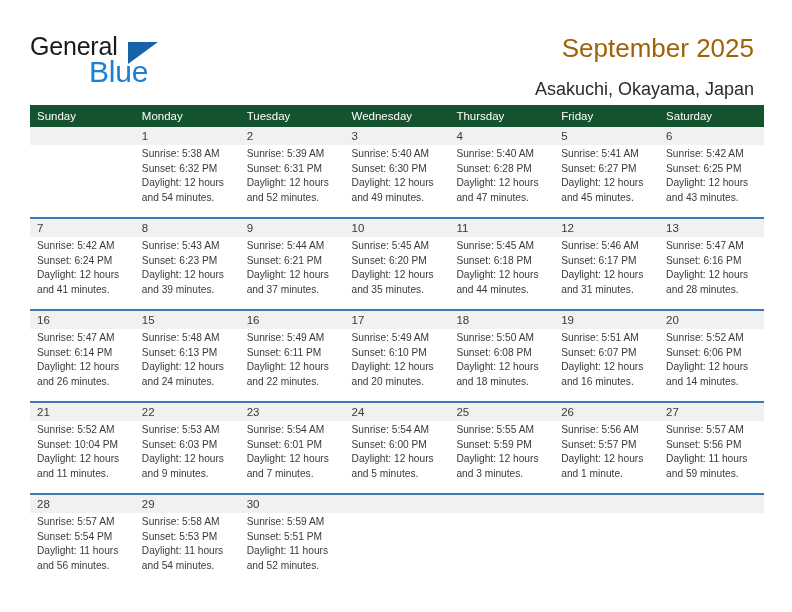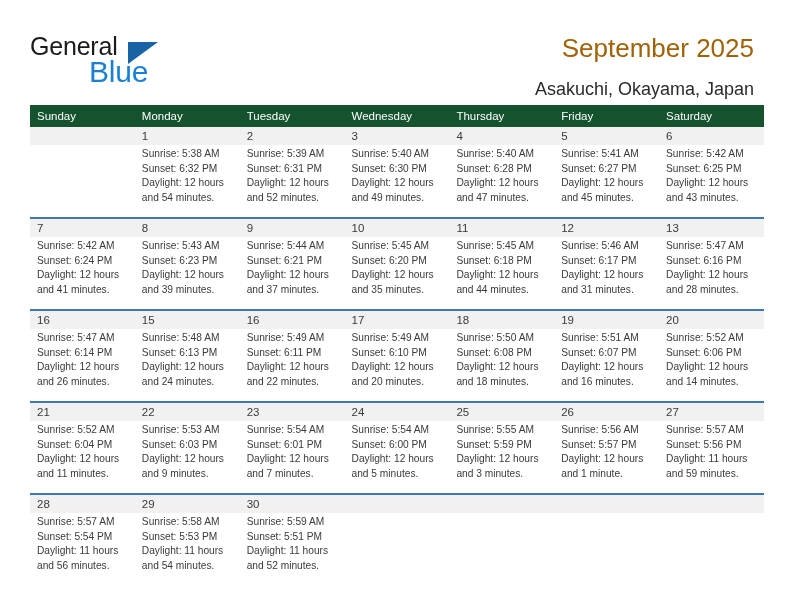--- a/index.html
+++ b/index.html
@@ -355,21 +355,21 @@
         <td>22</td>
         <td>23</td>
         <td>24</td>
         <td>25</td>
         <td>26</td>
         <td>27</td>
       </tr>
       <tr class="info-row">
         <td>
           <span class="info-line">Sunrise: 5:52 AM</span>
-          <span class="info-line">Sunset: 6:04 PM</span>
+          <span class="info-line">Sunset: 10:04 PM</span>
           <span class="info-line">Daylight: 12 hours</span>
           <span class="info-line">and 11 minutes.</span>
         </td>
         <td>
           <span class="info-line">Sunrise: 5:53 AM</span>
           <span class="info-line">Sunset: 6:03 PM</span>
           <span class="info-line">Daylight: 12 hours</span>
           <span class="info-line">and 9 minutes.</span>
         </td>
         <td>

